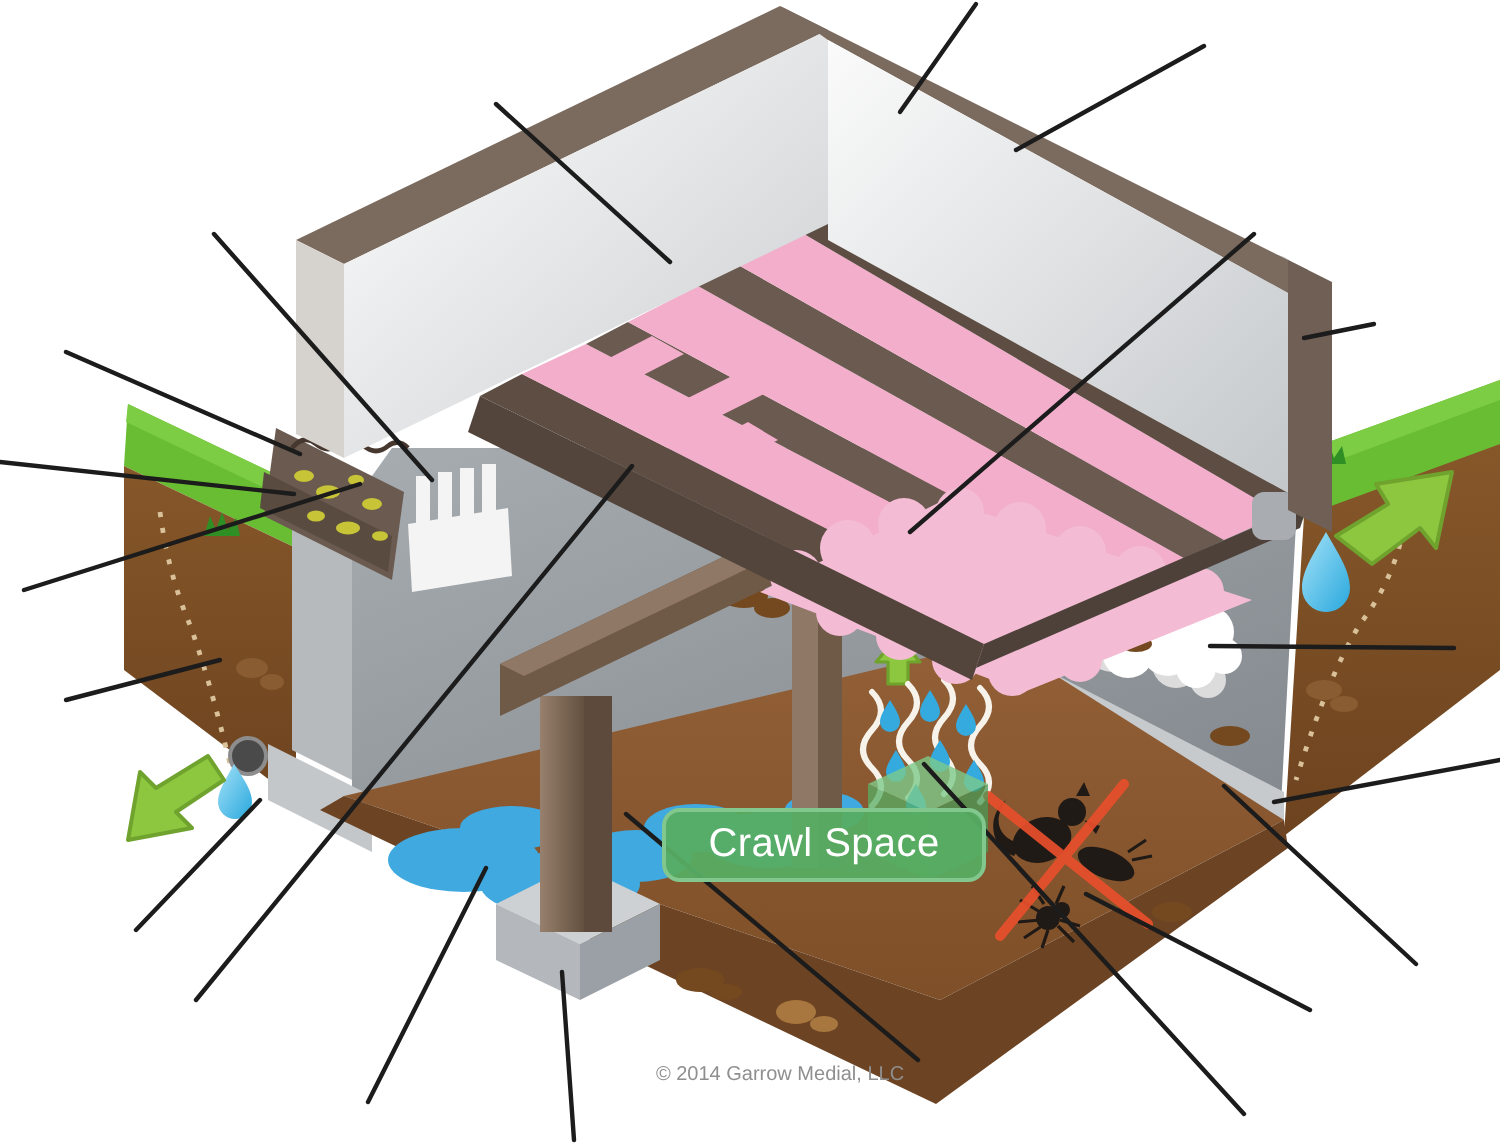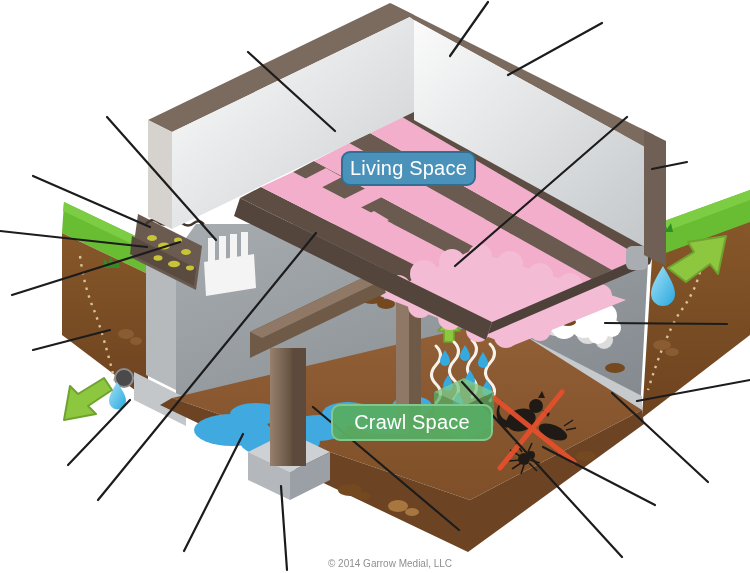--- a/index.html
+++ b/index.html
@@ -6,21 +6,21 @@
   .stage{position:relative;width:750px;height:573px;background:#fff;overflow:hidden;
          font-family:"Liberation Sans",sans-serif;}
   .stage svg{position:absolute;left:0;top:0;}
   .leader{stroke:#1c1c1c;stroke-width:2.2;stroke-linecap:round;}
   .callout{position:absolute;display:flex;align-items:center;justify-content:center;
            color:#ffffff;border-radius:9px;font-size:20px;letter-spacing:.2px;}
   .callout-living{left:341px;top:151px;width:131px;height:31px;
            background:#4b92ba;border:2.5px solid #2f6f94;}
   .callout-crawl{left:331px;top:404px;width:158px;height:33px;
            background:rgba(87,173,99,.95);border:2.5px solid #82c78e;}
-  .copyright{position:absolute;left:285px;top:558px;width:210px;text-align:center;
+  .copyright{position:absolute;left:285px;top:532px;width:210px;text-align:center;
            font-size:10px;color:#8f8f8f;}
 </style>
 </head>
 <body>
 
 <div class="stage">
 <svg width="750" height="573" viewBox="0 0 750 573">
   <defs>
     <linearGradient id="gWall" x1="0" y1="0" x2="1" y2="1">
       <stop offset="0" stop-color="#ffffff"></stop>
@@ -305,20 +305,17 @@
         <line x1="287" y1="570" x2="281" y2="486" class="leader"></line>
         <line x1="459" y1="530" x2="313" y2="407" class="leader"></line>
         <line x1="622" y1="557" x2="462" y2="382" class="leader"></line>
         <line x1="655" y1="505" x2="543" y2="447" class="leader"></line>
         <line x1="708" y1="482" x2="612" y2="393" class="leader"></line>
         <line x1="750" y1="380" x2="637" y2="401" class="leader"></line>
         <line x1="727" y1="324" x2="605" y2="323" class="leader"></line>
       </g>
 </svg>
 
-<div class="callout callout-living">
-  <span>Living Space</span>
-</div>
 <div class="callout callout-crawl">
   <span>Crawl Space</span>
 </div>
 <div class="copyright">© 2014 Garrow Medial, LLC</div>
 </div>
 
 </body></html>

